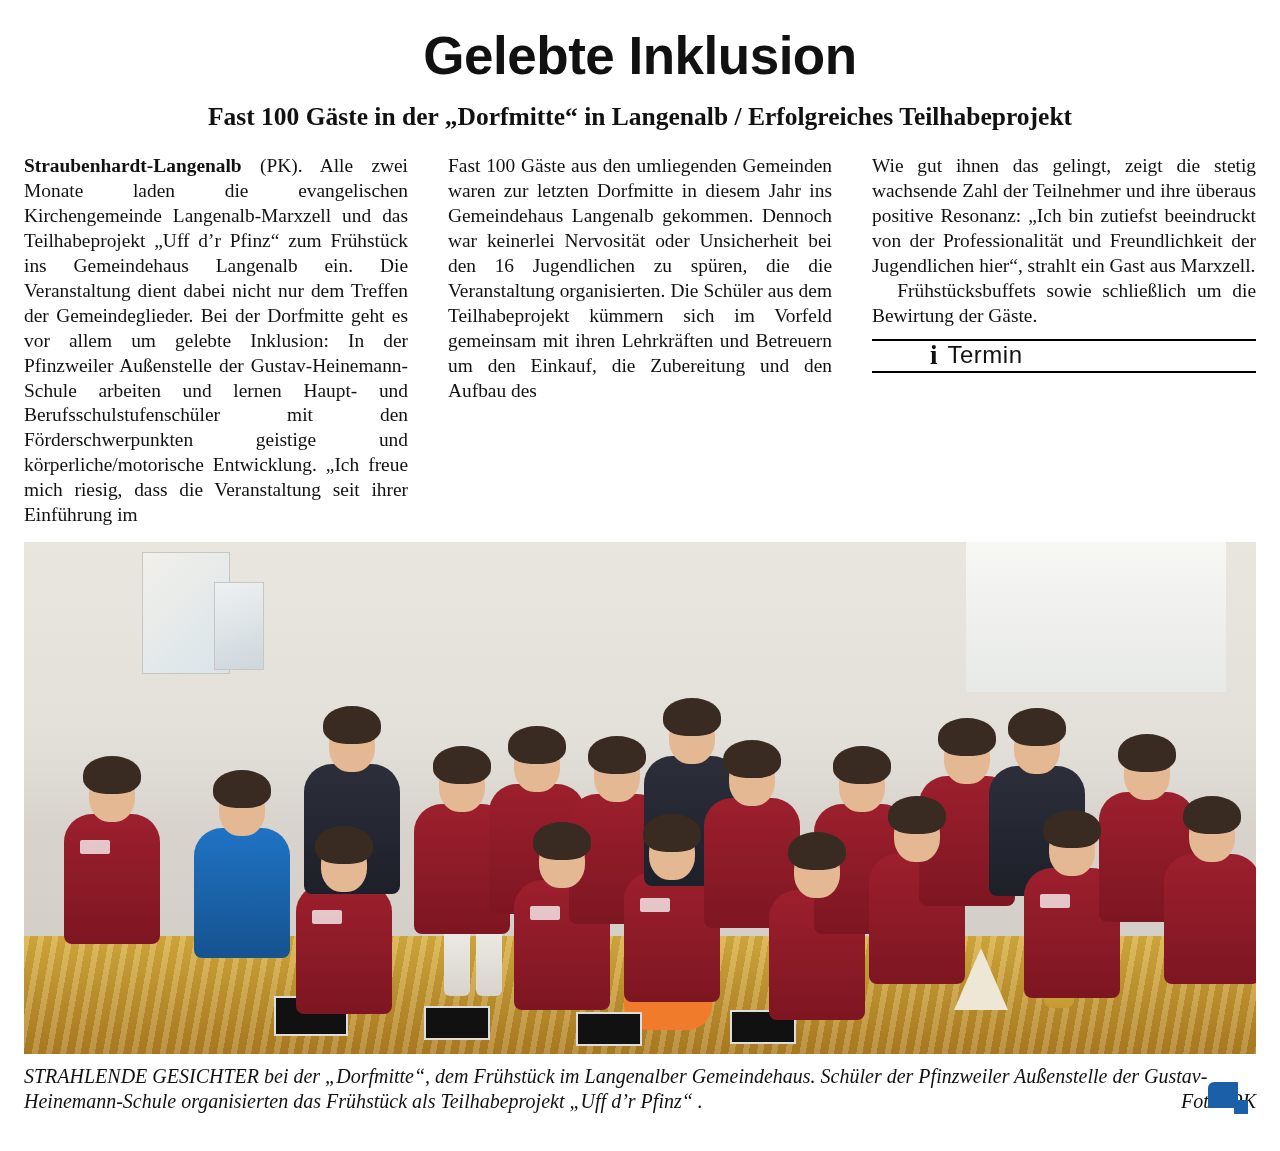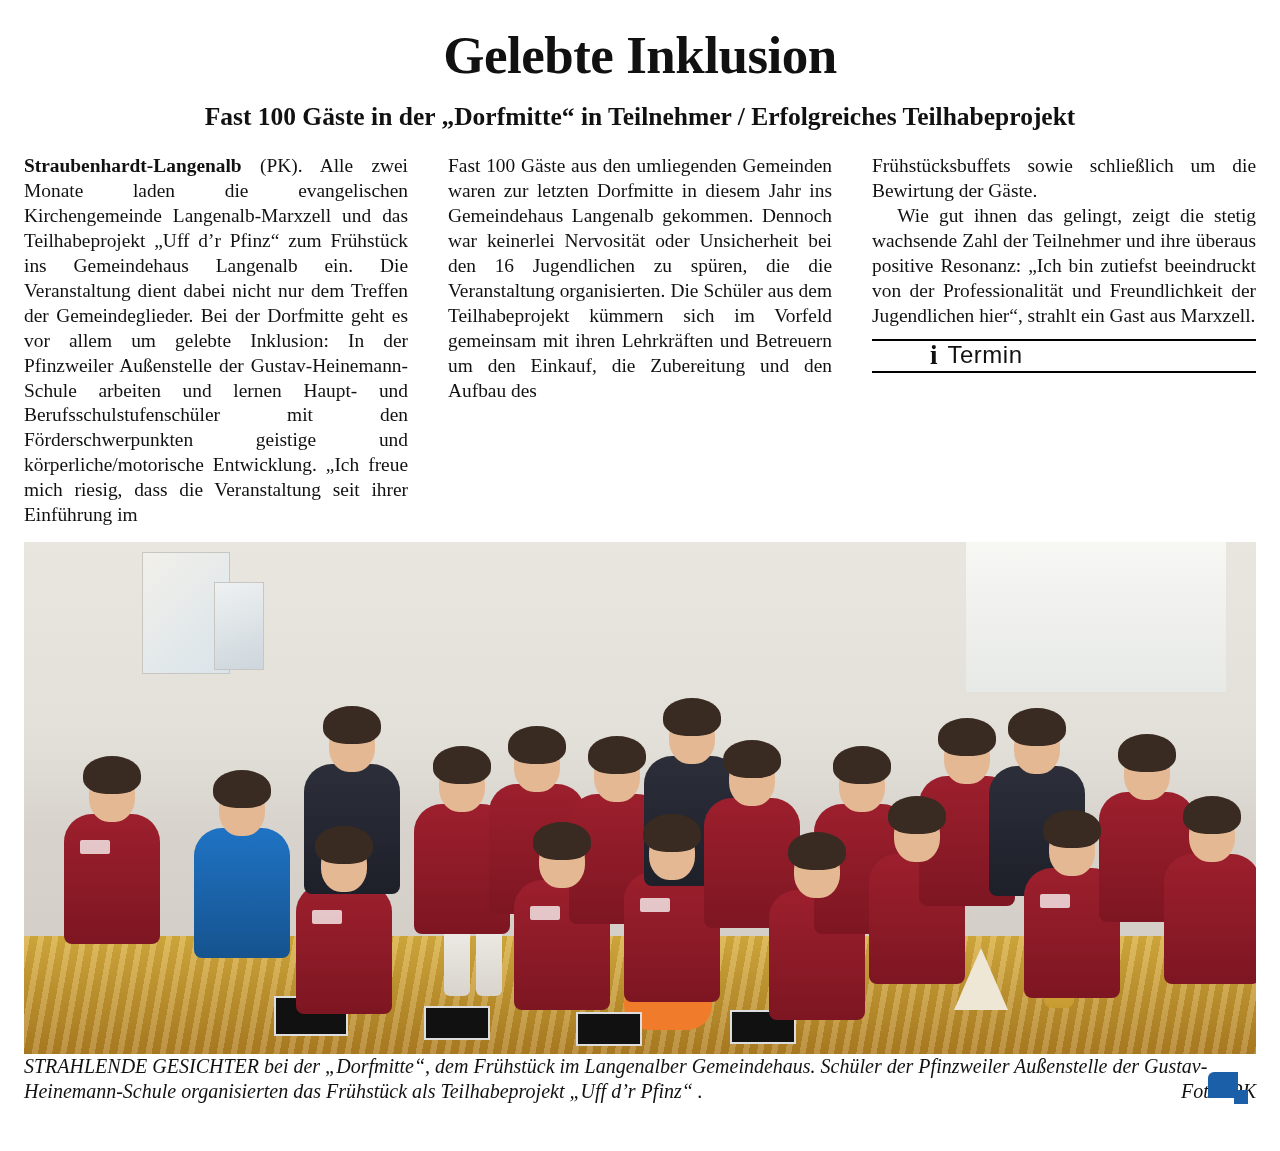--- a/index.html
+++ b/index.html
@@ -17,21 +17,21 @@
   }
   .page {
     width: 1280px;
     height: 1151px;
     position: relative;
     box-sizing: border-box;
     padding: 0 24px;
   }
   .headline {
     text-align: center;
-    font-family: Liberation Serif, serif;
+    font-family: Liberation Sans, sans-serif;
     font-weight: bold;
     font-size: 53px;
     line-height: 1.05;
     letter-spacing: -0.5px;
     margin: 28px 0 0 0;
   }
   .subhead {
     text-align: center;
     font-family: "Liberation Serif", serif;
     font-weight: bold;
@@ -165,21 +165,21 @@
   .body.blue { background: linear-gradient(180deg,#1f73c4,#16538f); }
   .body.dark { background: linear-gradient(180deg,#2c2f3a,#1d2029); }
   .logo-patch {
     position: absolute;
     left: 16px; top: 26px;
     width: 30px; height: 14px;
     background: rgba(255,255,255,0.75);
     border-radius: 2px;
   }
   .caption {
-    margin-top: 0;
+    margin-top: 10px;
     font-family: "Liberation Serif", serif;
     font-style: italic;
     font-size: 20px;
     line-height: 1.25;
     width: 1232px;
     position: relative;
   }
   .caption .credit {
     position: absolute;
     right: 0;
@@ -207,35 +207,35 @@
     width: 14px; height: 14px;
     background: #1b5fa8;
   }
 </style>
 </head>
 <body>
 
 <div class="page">
 
   <h1 class="headline">Gelebte Inklusion</h1>
-  <h2 class="subhead">Fast 100 Gäste in der „Dorfmitte“ in Teilnehmer / Erfolgreiches Teilhabeprojekt</h2>
+  <h2 class="subhead">Fast 100 Gäste in der „Dorfmitte“ in Langenalb / Erfolgreiches Teilhabeprojekt</h2>
 
   <div class="columns">
 
     <div class="col">
       <p><span class="lead-name">Straubenhardt-Langenalb</span><span> (PK). Alle zwei Monate laden die evangelischen Kirchengemeinde Langenalb-Marxzell und das Teilhabeprojekt „Uff d’r Pfinz“ zum Frühstück ins Gemeindehaus Langenalb ein. Die Veranstaltung dient dabei nicht nur dem Treffen der Gemeindeglieder. Bei der Dorfmitte geht es vor allem um gelebte Inklusion: In der Pfinzweiler Außenstelle der Gustav-Heinemann-Schule arbeiten und lernen Haupt- und Berufsschulstufenschüler mit den Förderschwerpunkten geistige und körperliche/motorische Entwicklung. „Ich freue mich riesig, dass die Veranstaltung seit ihrer Einführung im</span></p>
     </div>
 
     <div class="col">
       <p>Fast 100 Gäste aus den umliegenden Gemeinden waren zur letzten Dorfmitte in diesem Jahr ins Gemeindehaus Langenalb gekommen. Dennoch war keinerlei Nervosität oder Unsicherheit bei den 16 Jugendlichen zu spüren, die die Veranstaltung organisierten. Die Schüler aus dem Teilhabeprojekt kümmern sich im Vorfeld gemeinsam mit ihren Lehrkräften und Betreuern um den Einkauf, die Zubereitung und den Aufbau des</p>
     </div>
 
     <div class="col">
+      <p>Wie gut ihnen das gelingt, zeigt die stetig wachsende Zahl der Teilnehmer und ihre überaus positive Resonanz: „Ich bin zutiefst beeindruckt von der Professionalität und Freundlichkeit der Jugendlichen hier“, strahlt ein Gast aus Marxzell.</p>
       <p>Frühstücksbuffets sowie schließlich um die Bewirtung der Gäste.</p>
-      <p>Wie gut ihnen das gelingt, zeigt die stetig wachsende Zahl der Teilnehmer und ihre überaus positive Resonanz: „Ich bin zutiefst beeindruckt von der Professionalität und Freundlichkeit der Jugendlichen hier“, strahlt ein Gast aus Marxzell.</p>
 
       <div class="termin-box">
         <div class="termin-head">
           <span class="termin-i">i</span>
           <span class="termin-title">Termin</span>
         </div>
       </div>
     </div>
 
   </div>

